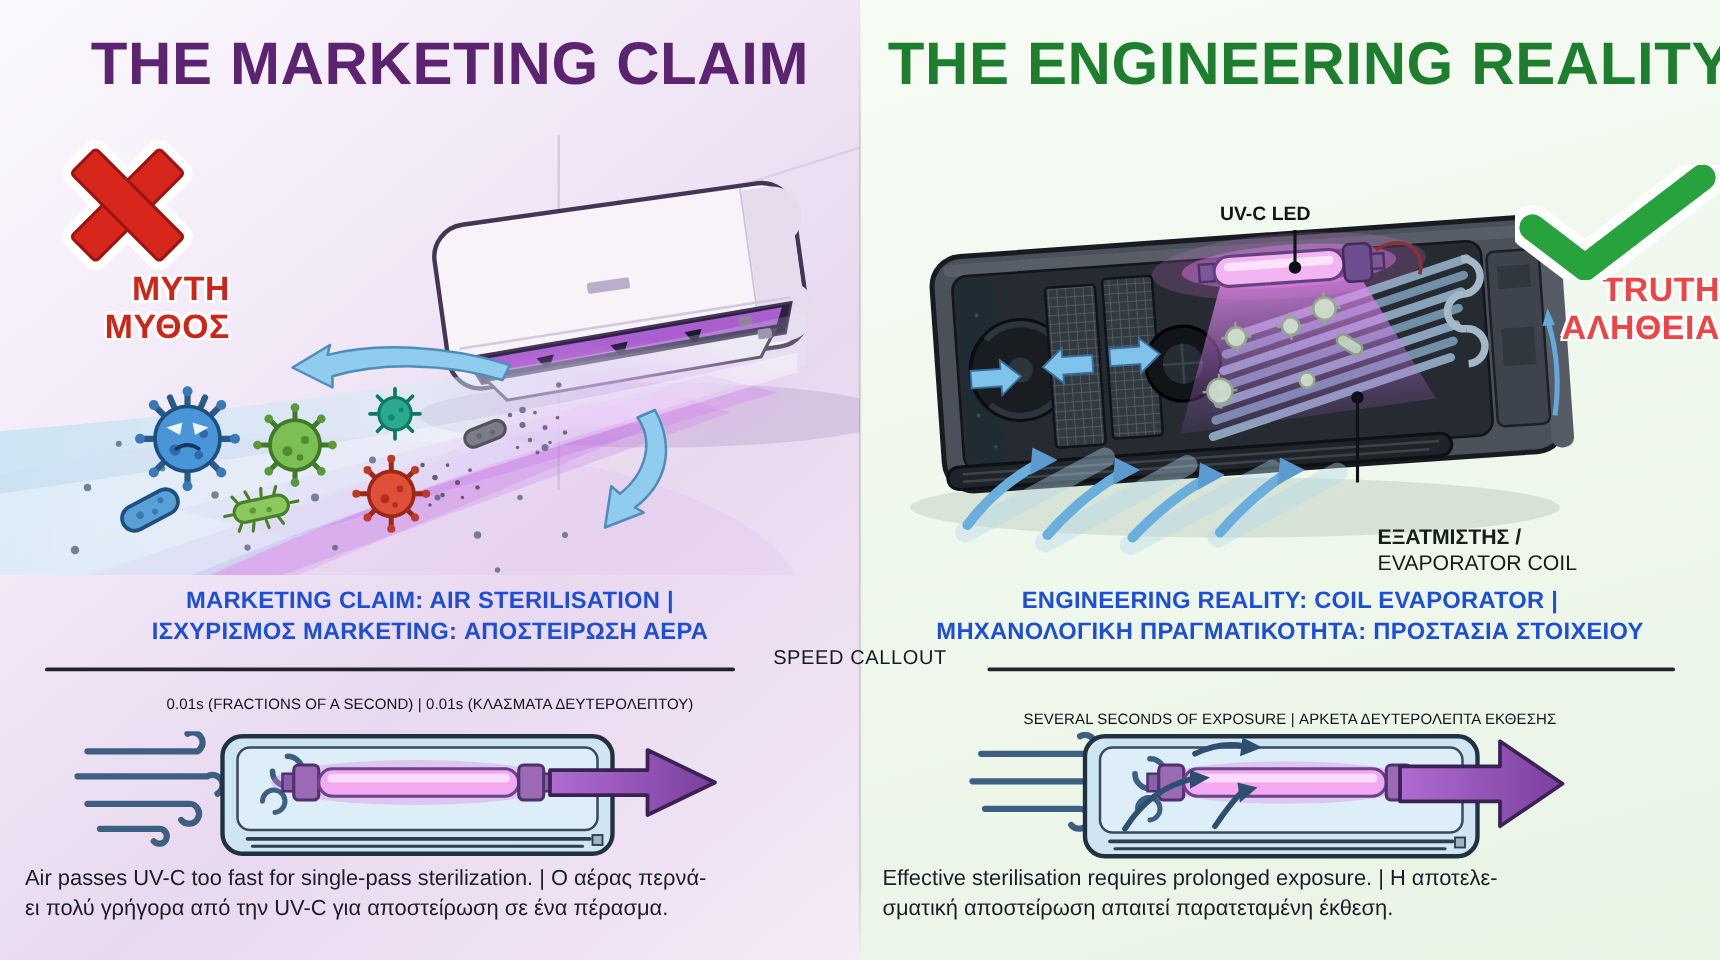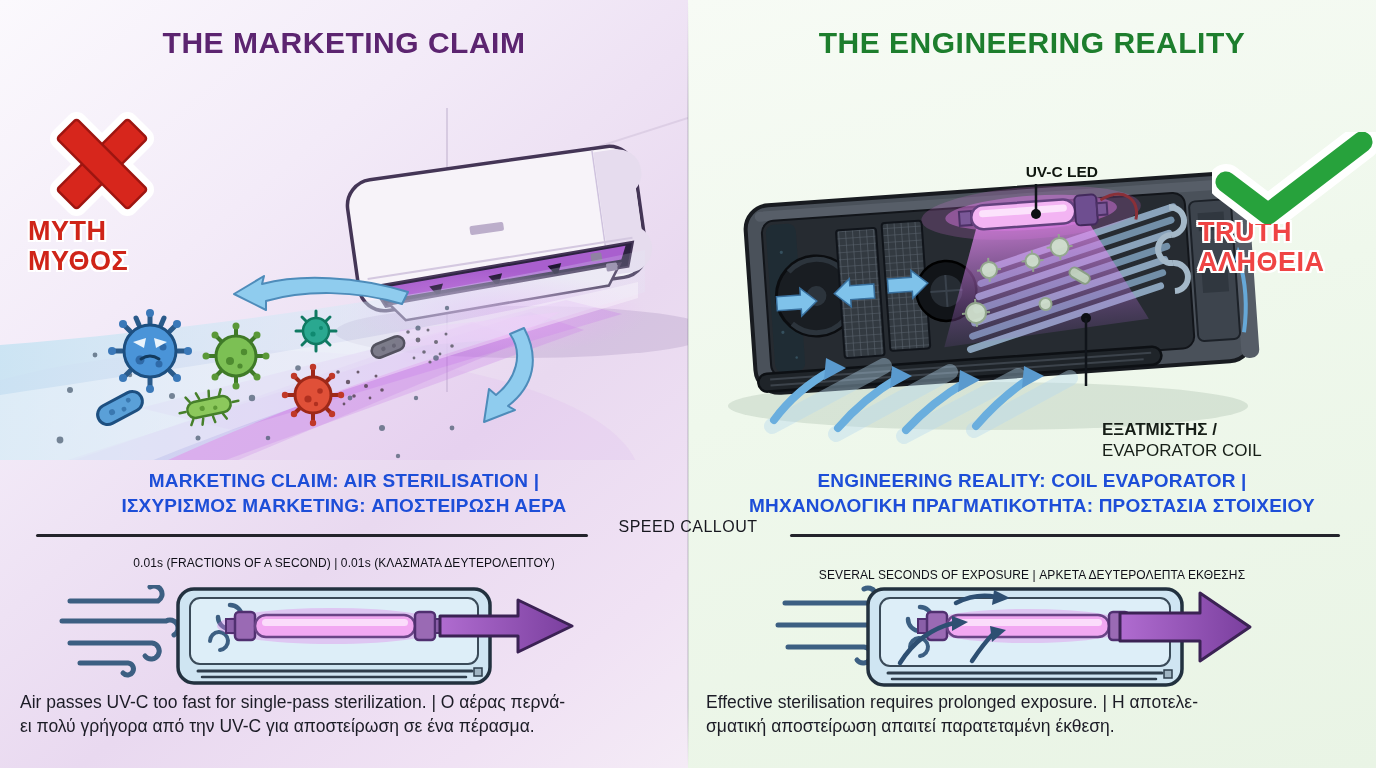--- a/index.html
+++ b/index.html
@@ -3,24 +3,24 @@
 <meta charset="utf-8">
 <style>
   html,body{margin:0;padding:0;}
   body{width:1376px;height:768px;overflow:hidden;font-family:"Liberation Sans","DejaVu Sans",sans-serif;}
   .canvas{position:relative;width:1376px;height:768px;background:#fff;}
   .panel{position:absolute;top:0;height:768px;width:688px;}
   .panel.left{left:0;background:linear-gradient(140deg,#fbf9fd 0%,#f3ebf8 30%,#e9d9f0 62%,#f0e2f4 85%,#f4ebf6 100%);}
   .panel.right{left:688px;background:linear-gradient(165deg,#f7fbf5 0%,#eff8ec 45%,#e9f4e5 100%);}
   .divider{position:absolute;left:687px;top:0;width:2px;height:768px;
     background:linear-gradient(to bottom,rgba(70,70,90,0),rgba(70,70,90,.16) 15%,rgba(70,70,90,.16) 92%,rgba(70,70,90,0));}
-  .big-title{position:absolute;top:28px;width:688px;text-align:center;font-size:30px;font-weight:700;letter-spacing:.5px;line-height:1;}
+  .big-title{position:absolute;top:28px;width:688px;text-align:center;font-size:48px;font-weight:700;letter-spacing:.5px;line-height:1;padding-left:16px;}
   .big-title.purple{left:0;color:#5c2470;}
   .big-title.green{left:688px;color:#1d7e2d;}
-  .verdict{position:absolute;text-align:left;font-weight:800;line-height:1.12;font-size:27px;letter-spacing:.5px;}
+  .verdict{position:absolute;text-align:right;font-weight:800;line-height:1.12;font-size:27px;letter-spacing:.5px;}
   .verdict.myth{left:28px;top:216px;width:156px;color:#cf2418;
     text-shadow:-2px -2px 0 #fff,2px -2px 0 #fff,-2px 2px 0 #fff,2px 2px 0 #fff,0 2px 0 #fff,0 -2px 0 #fff,2px 0 0 #fff,-2px 0 0 #fff;}
   .verdict.truth{left:1198px;top:217px;width:178px;color:#ef4444;
     text-shadow:-2px -2px 0 #fff,2px -2px 0 #fff,-2px 2px 0 #fff,2px 2px 0 #fff,0 2px 0 #fff,0 -2px 0 #fff,2px 0 0 #fff,-2px 0 0 #fff;}
   .main-caption{position:absolute;top:468px;width:688px;text-align:center;font-size:19px;font-weight:700;
     color:#1d4ed8;line-height:1.32;letter-spacing:.2px;}
   .main-caption.l{left:0;}
   .main-caption.r{left:688px;}
   .speed-title{position:absolute;left:0;top:518px;width:1376px;text-align:center;font-size:16px;font-weight:400;
     color:#17171f;letter-spacing:.5px;}
@@ -28,21 +28,21 @@
   .rule.left-rule{left:36px;width:552px;}
   .rule.right-rule{left:790px;width:550px;}
   .mini-heading{position:absolute;top:556px;width:688px;text-align:center;font-size:12px;font-weight:400;color:#101018;letter-spacing:.1px;}
   .mini-heading.l{left:0;}
   .mini-heading.r{left:688px;margin-top:12px;}
   .bottom-caption{position:absolute;top:691px;text-align:left;font-size:17.5px;font-weight:400;color:#1c1c26;line-height:1.35;}
   .bottom-caption.l{left:20px;width:680px;}
   .bottom-caption.r{left:706px;width:660px;}
   .illus{position:absolute;}
   .overlay-label{position:absolute;z-index:5;}
-  .uvc-label{left:976px;top:163px;width:122px;text-align:right;font-size:15.5px;font-weight:700;color:#0f160f;}
+  .uvc-label{left:976px;top:163px;width:122px;text-align:left;font-size:15.5px;font-weight:700;color:#0f160f;}
   .evap-label{left:1102px;top:383px;width:180px;text-align:left;font-size:17px;color:#161e17;line-height:1.25;}
   .evap-label .b{font-weight:700;margin-top:36px;}
 </style>
 </head>
 <body>
 
 <div class="canvas">
 
   <div class="panel left"></div>
   <div class="panel right"></div>

